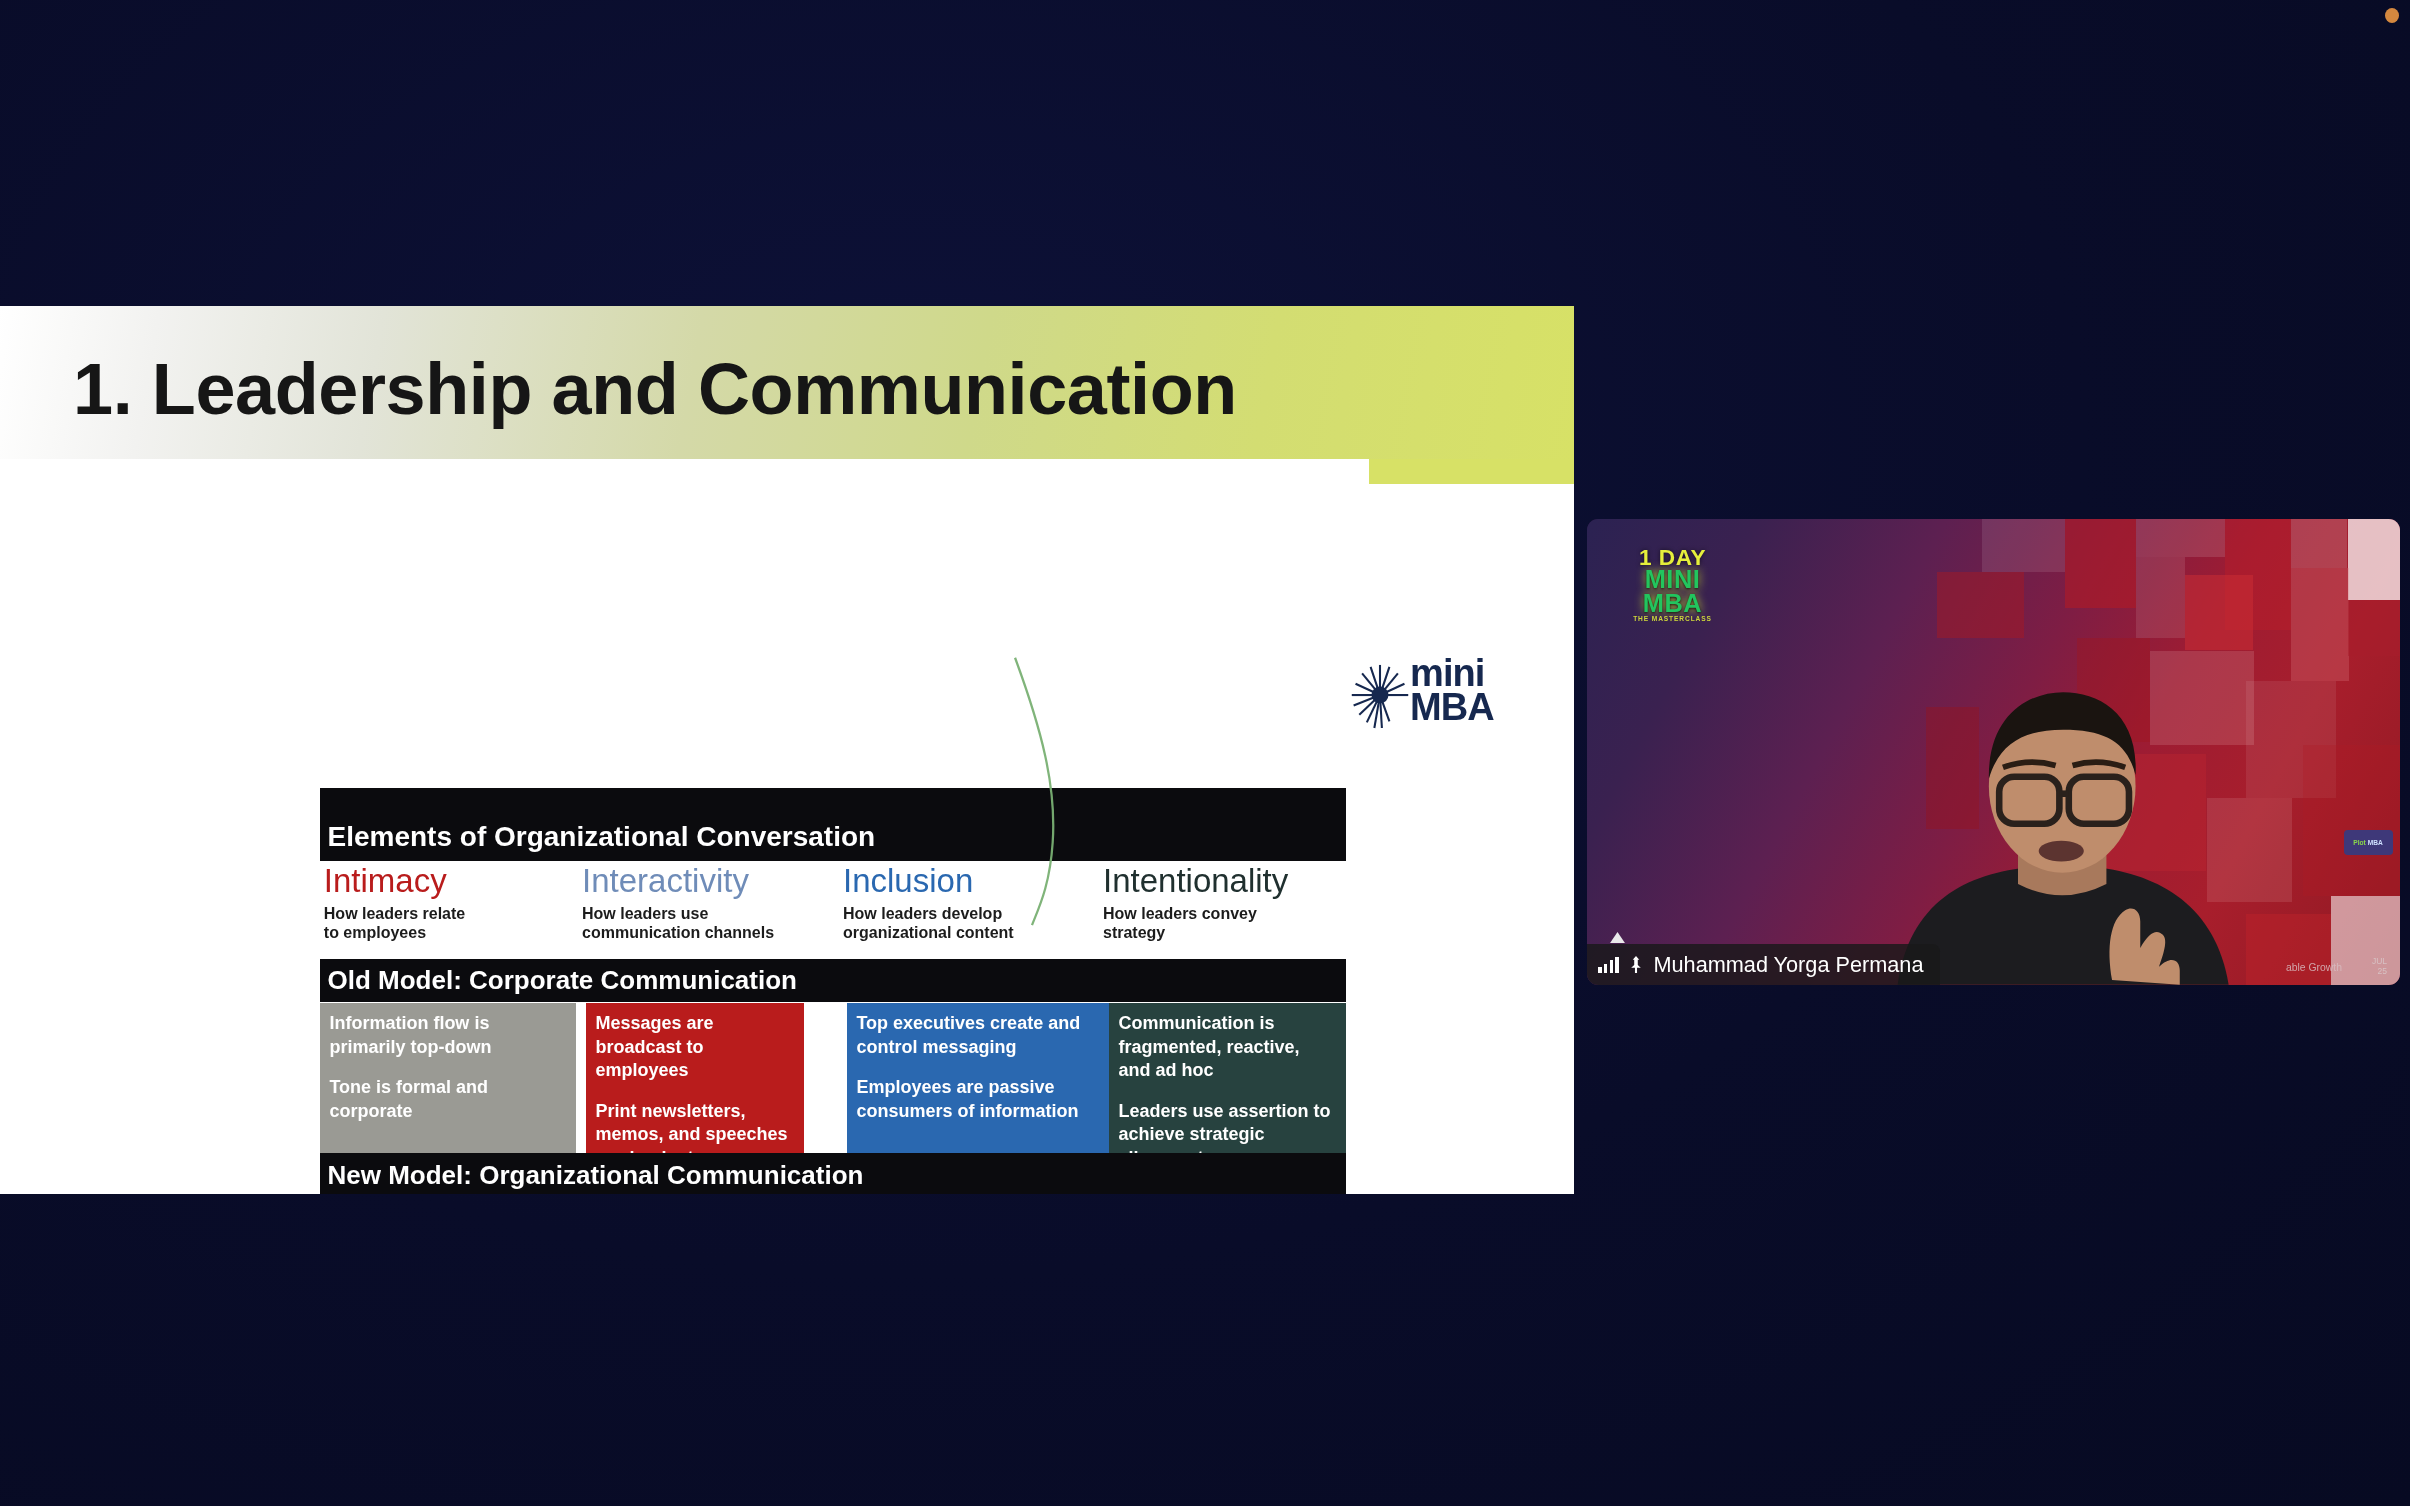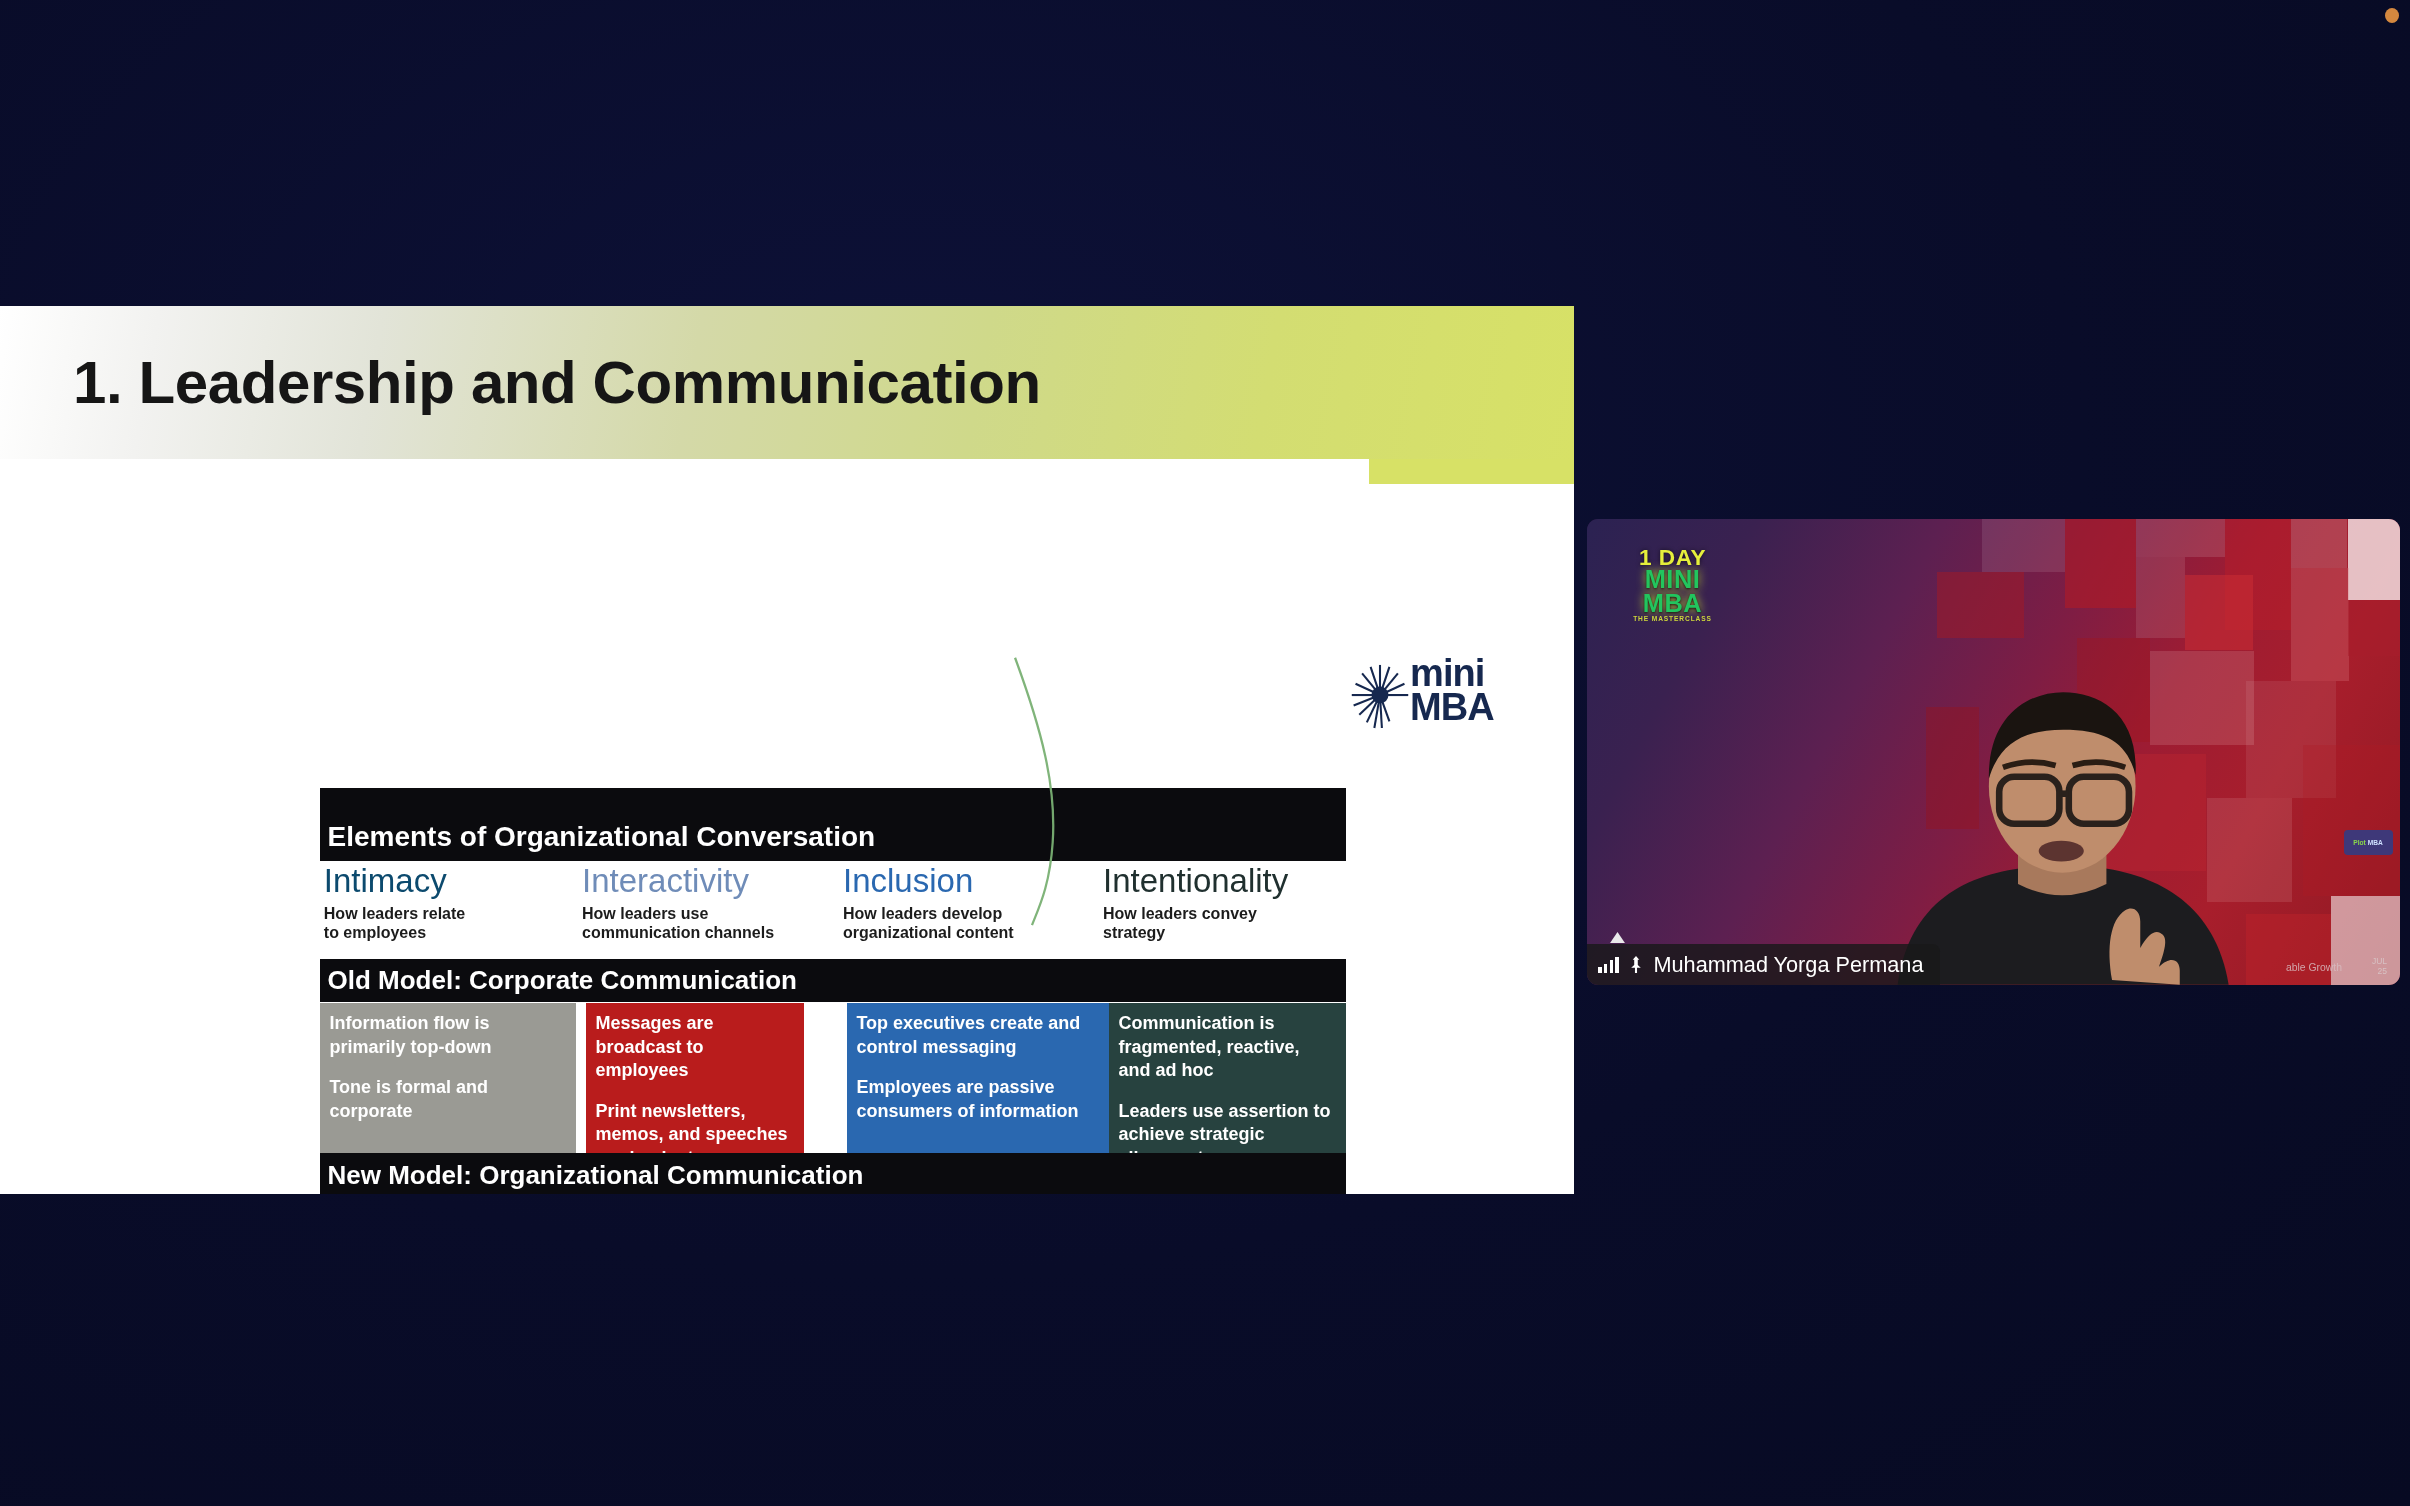--- a/index.html
+++ b/index.html
@@ -45,21 +45,21 @@
     width: 1574px; height: 24.5px;
     background: #ffffff;
   }
   .header-yellow-tail {
     position: absolute; left: 1369px; top: 153px;
     width: 205px; height: 24.5px;
     background: #d7e166;
   }
   .slide-title {
     position: absolute; left: 73px; top: 42px;
-    font-size: 60px; font-weight: 700;
+    font-size: 72px; font-weight: 700;
     color: #161616;
     letter-spacing: -0.4px;
     white-space: nowrap;
     font-family: "Liberation Sans", sans-serif;
     text-align: right;
   }
 
   
   .hdr-logo { position: absolute; left: 1348px; top: 353px; width: 169px; height: 73px; }
   .hdr-logo-burst { position: absolute; left: 0; top: 3.8px; width: 64px; height: 66px; }
@@ -235,21 +235,21 @@
     </div>
 
     <div id="table">
 
       <div class="band-black" id="band-title">
         <span class="band-label">Elements of Organizational Conversation</span>
       </div>
 
       <div class="elements-row">
         <div class="el-col" style="left:3.8px;width:155px">
-          <div class="el-name" style="color:#0c4a6e">Intimacy</div>
+          <div class="el-name" style="color:#b91c1c">Intimacy</div>
           <div class="el-desc">
             <div>How leaders relate</div>
             <div>to employees</div>
           </div>
         </div>
         <div class="el-col" style="left:262px;width:217px">
           <div class="el-name" style="color:#6f8cb8">Interactivity</div>
           <div class="el-desc">
             <div>How leaders use</div>
             <div>communication channels</div>

